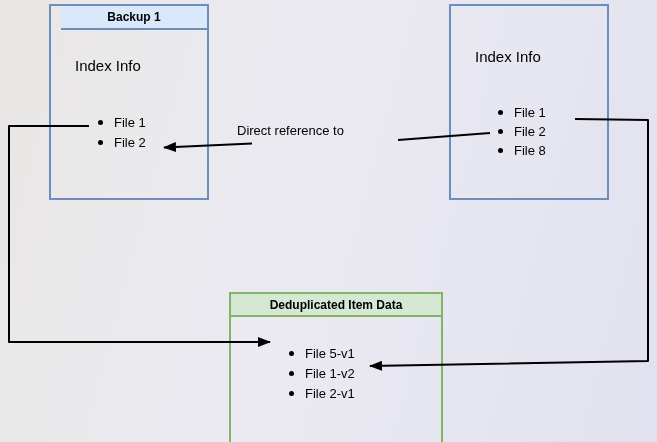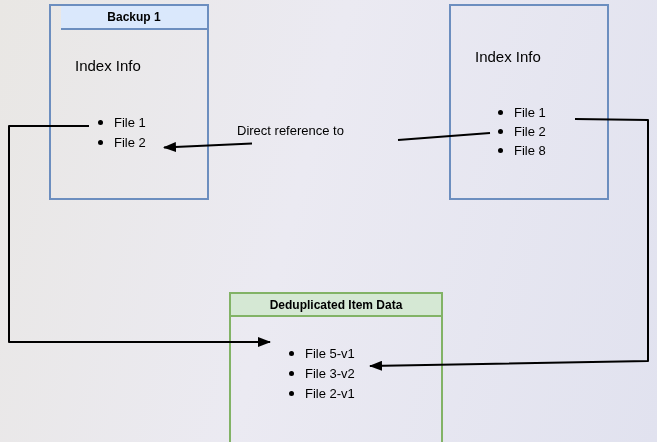--- a/index.html
+++ b/index.html
@@ -87,21 +87,21 @@
     <div class="node-header">
       <span>Deduplicated Item Data</span>
     </div>
     <ul class="file-list">
         <li>
           <span class="dot"></span>
           <span>File 5-v1</span>
         </li>
         <li>
           <span class="dot"></span>
-          <span>File 3-v2</span>
+          <span>File 1-v2</span>
         </li>
         <li>
           <span class="dot"></span>
           <span>File 2-v1</span>
         </li>
       </ul>
   </div>
 
   <div id="edge-label">
     <div>Direct reference to</div>

